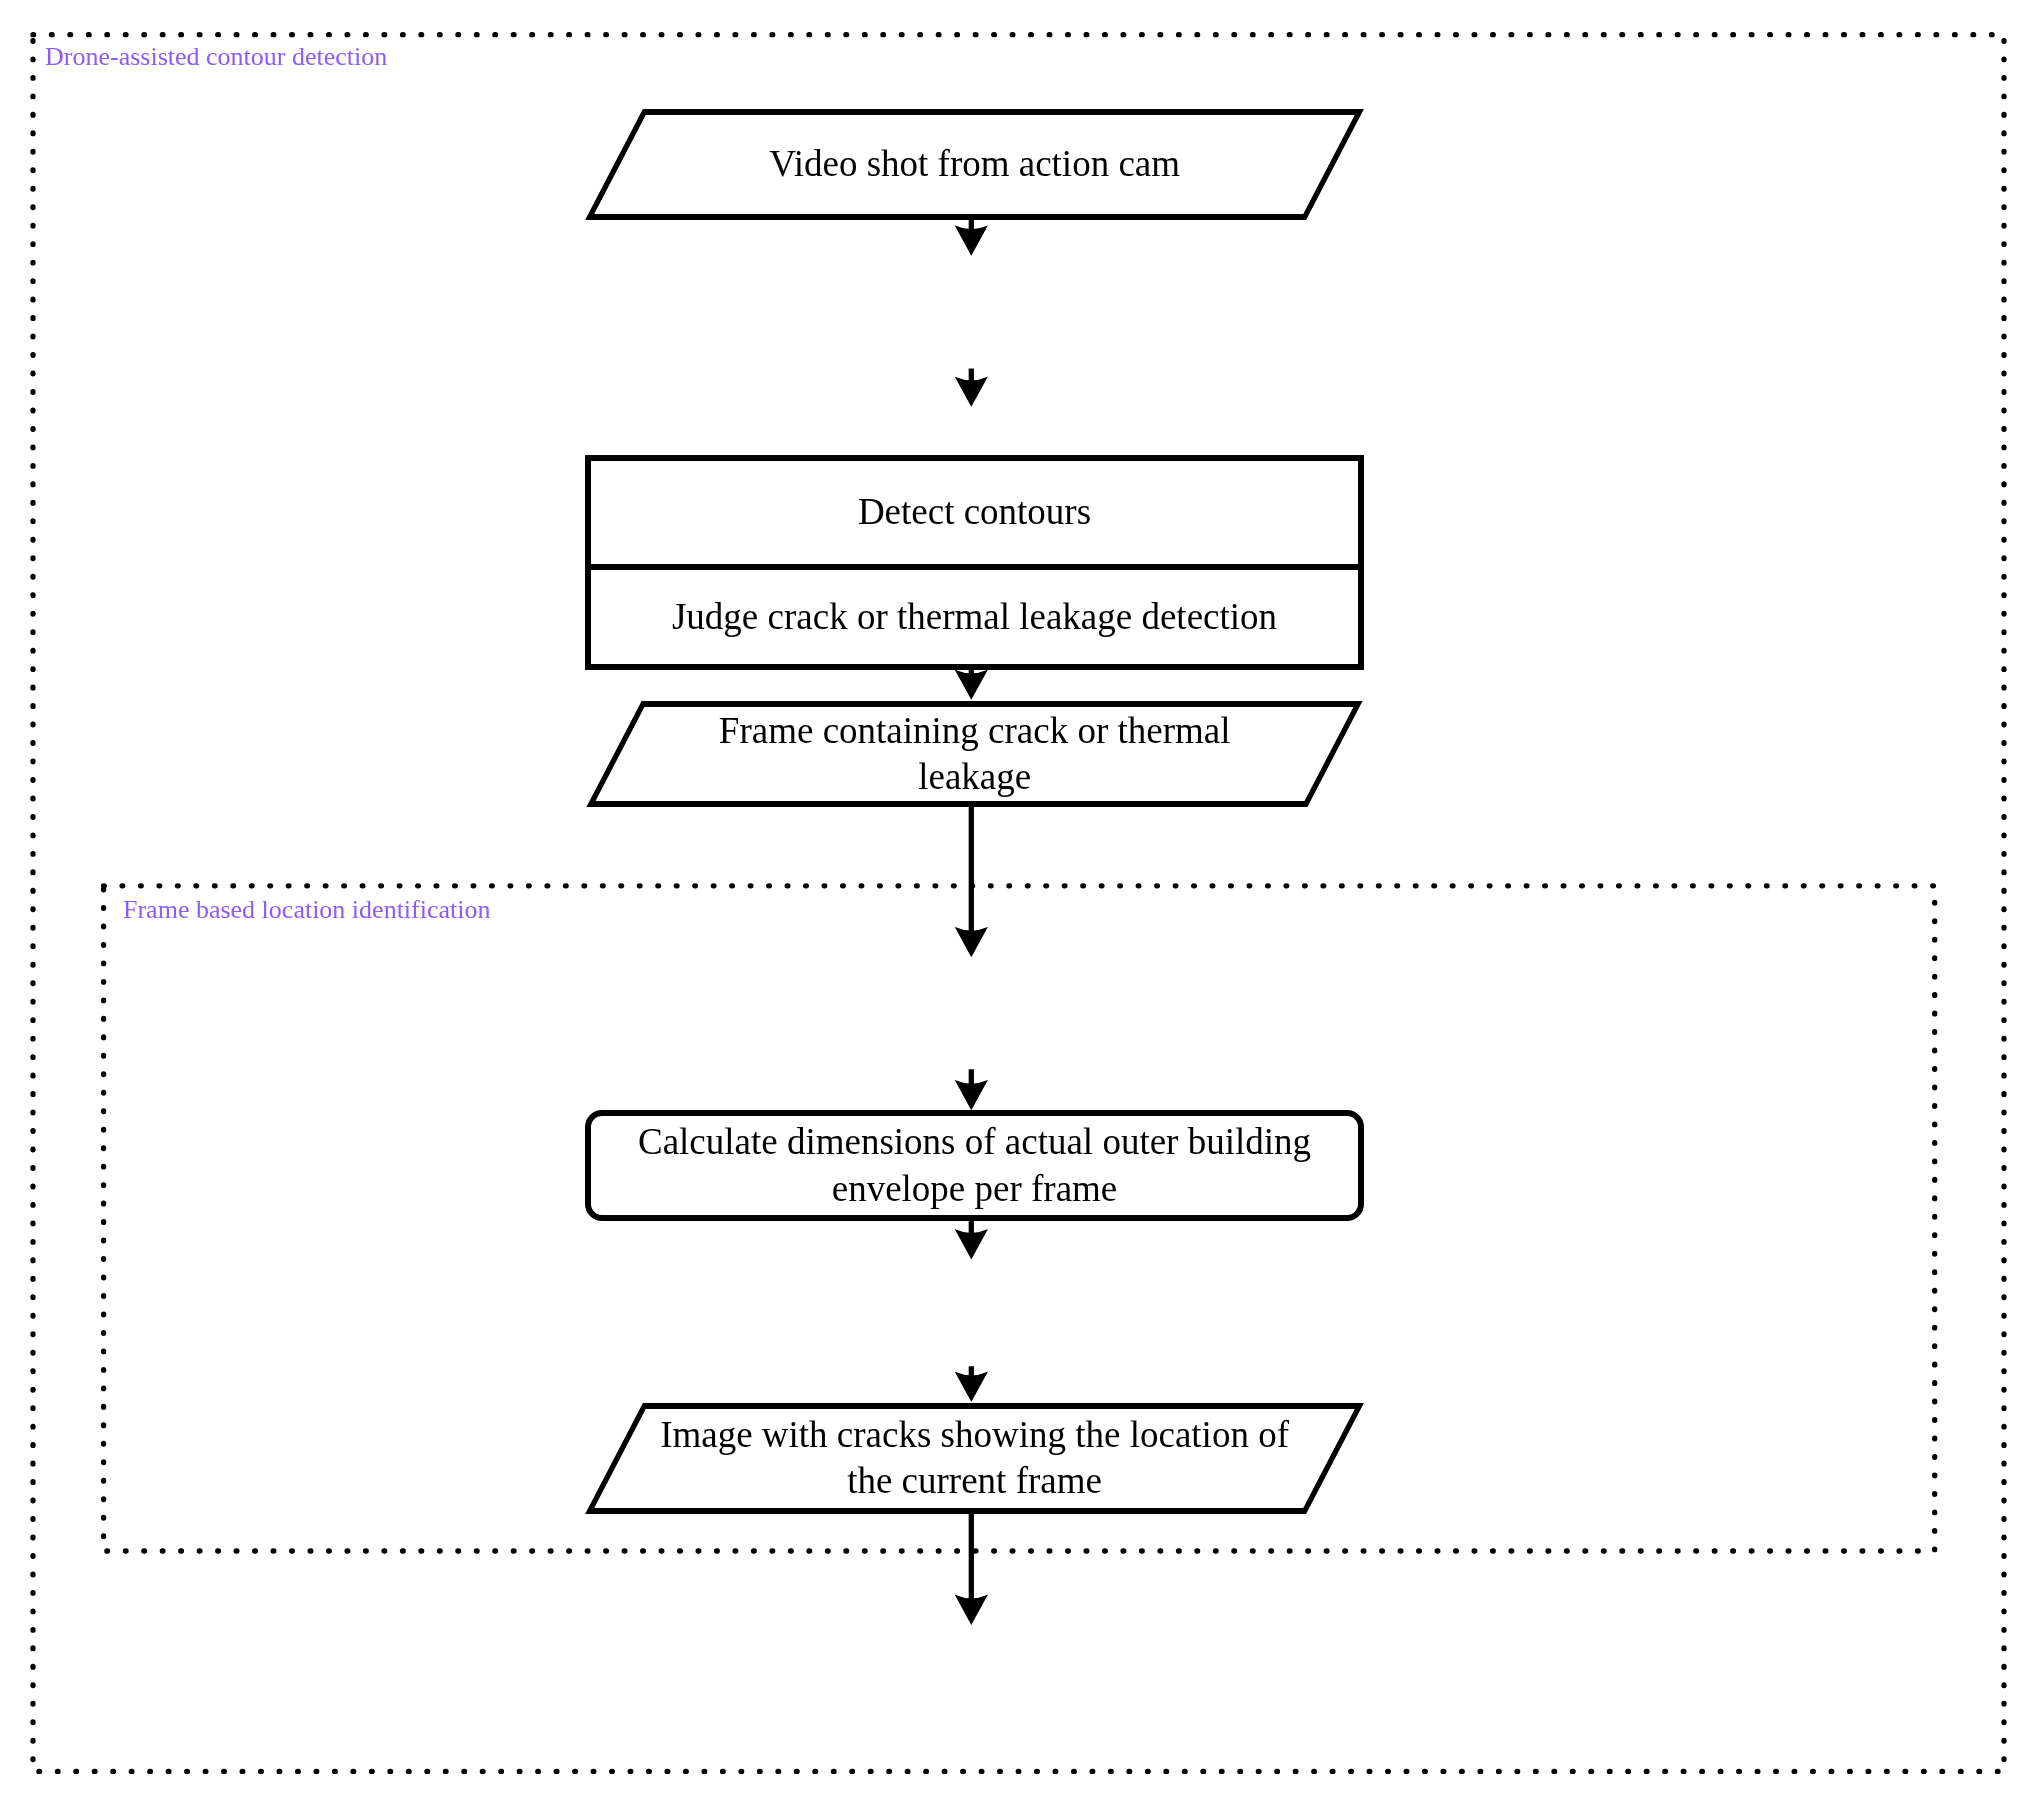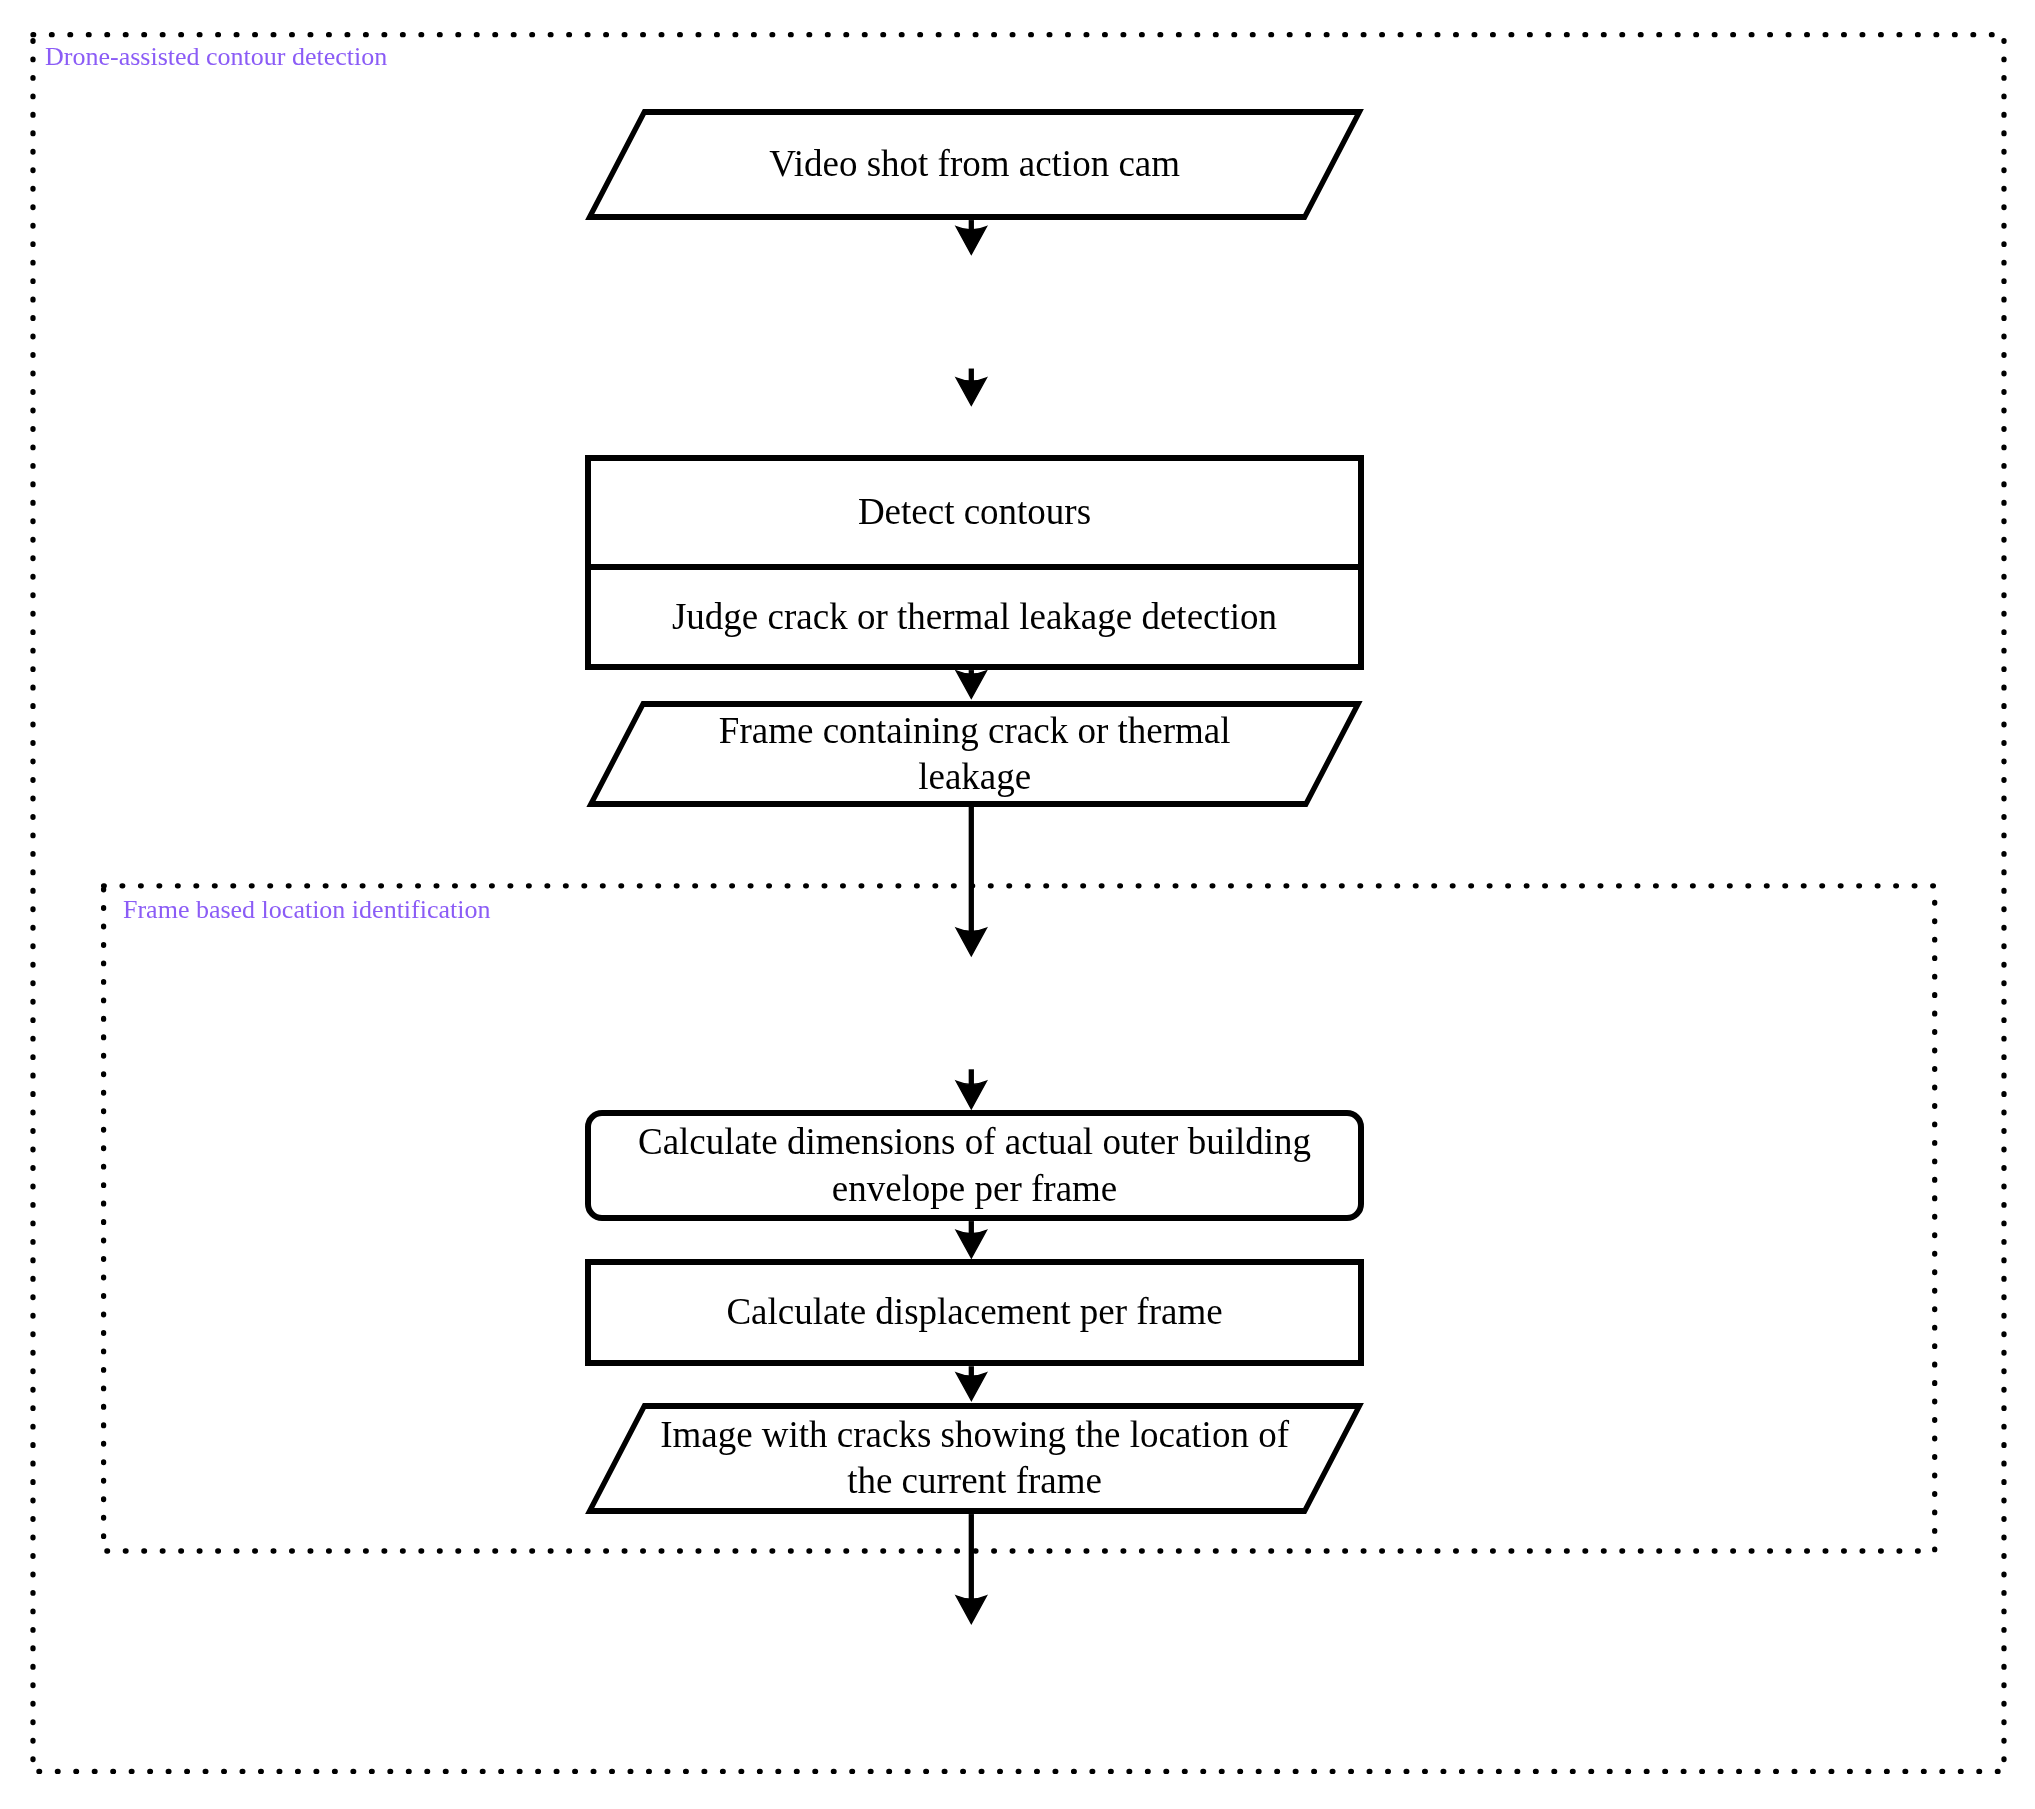--- a/index.html
+++ b/index.html
@@ -130,23 +130,20 @@
     <span class="node-text">Frame containing crack or thermal
 leakage</span>
   </div>
 
 
   <div class="node" style="left:585px; top:1110px; width:779px; height:111px;border-radius:17px;">
     <span class="node-text">Calculate dimensions of actual outer building
 envelope per frame</span>
   </div>
 
-  <div class="node" style="left:585px; top:1259px; width:779px; height:107px;">
-    <span class="node-text">Calculate displacement per frame</span>
-  </div>
 
   <div class="node para" style="left:614px; top:1403px; width:721px; height:111px;">
     <span class="node-text">Image with cracks showing the location of
 the current frame</span>
   </div>
 
 
 </div>
 
 

